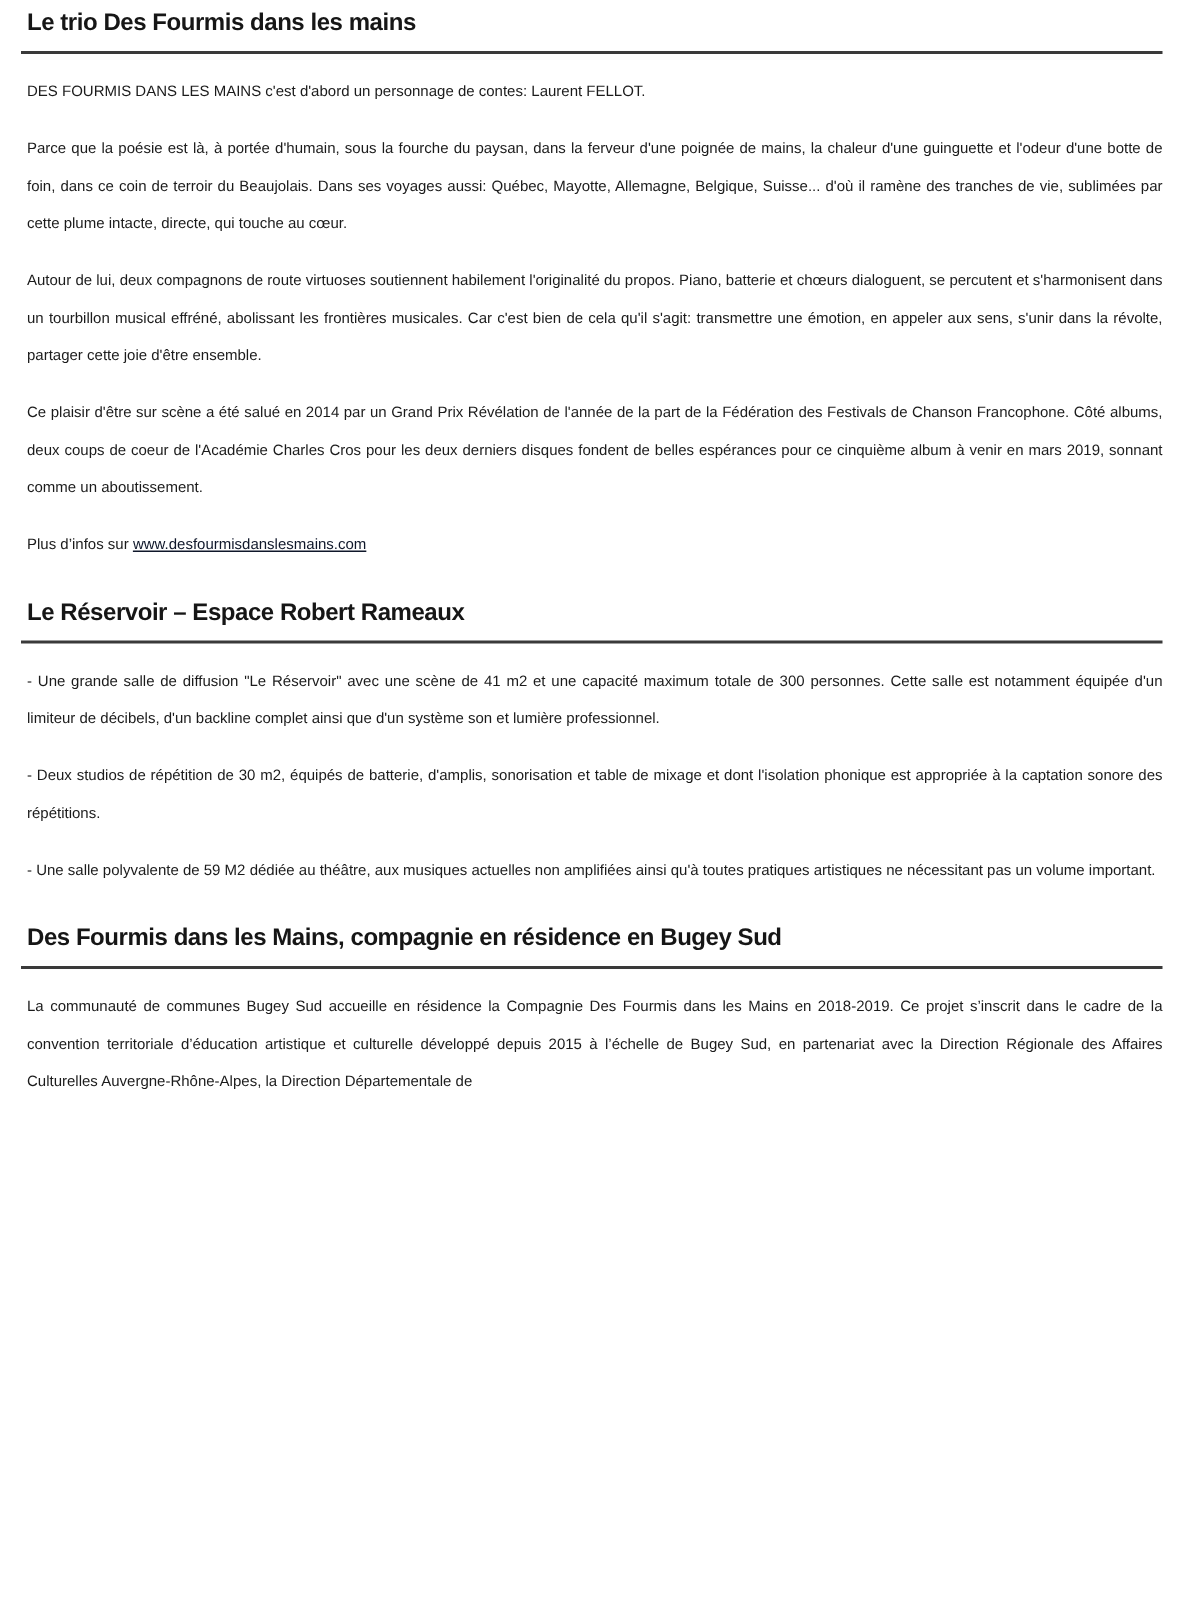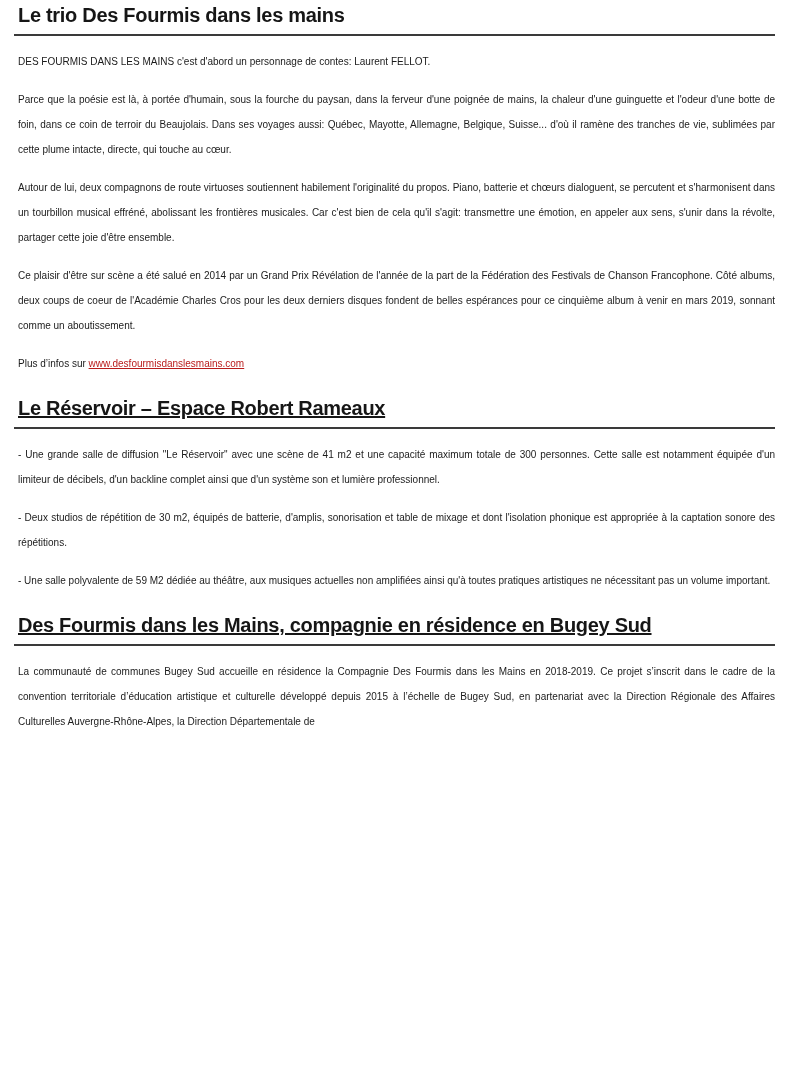--- a/index.html
+++ b/index.html
@@ -8,43 +8,42 @@
     width: 800px;
     height: 1076px;
     overflow: hidden;
     font-family: "Liberation Sans", sans-serif;
     color: #1b1b1b;
   }
   .page {
     padding: 3px 25px 0 14px;
   }
   .section-heading {
-    font-size: 20px;
+    font-size: 16px;
     line-height: 25px;
     font-weight: 700;
     letter-spacing: -0.3px;
     color: #161616;
     padding: 0 0 6px 4px;
     border-bottom: 2px solid #3a3a3a;
   }
   .section-heading.spaced {
     margin-top: 20px;
-    text-decoration: underline;
   }
   .para {
     font-size: 10px;
     line-height: 25px;
     text-align: justify;
     margin-top: 13px;
     padding-left: 4px;
     color: #1b1b1b;
   }
   .para.no-justify { text-align: left; }
   .weblink {
-    color: #b91c1c;
+    color: #0f172a;
     text-decoration: underline;
     cursor: pointer;
   }
 </style>
 </head>
 <body>
 
 <div class="page">
 
   <section>

